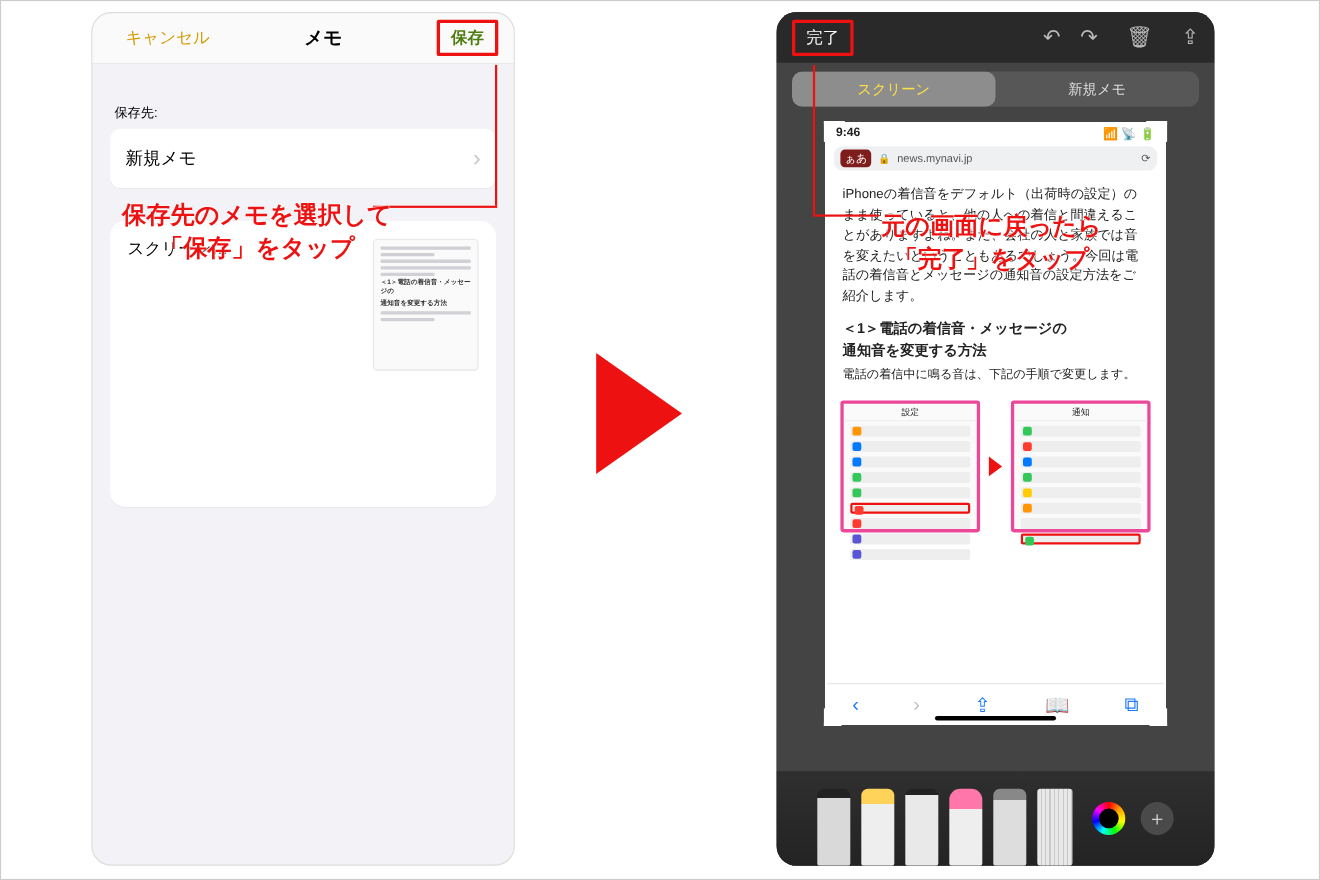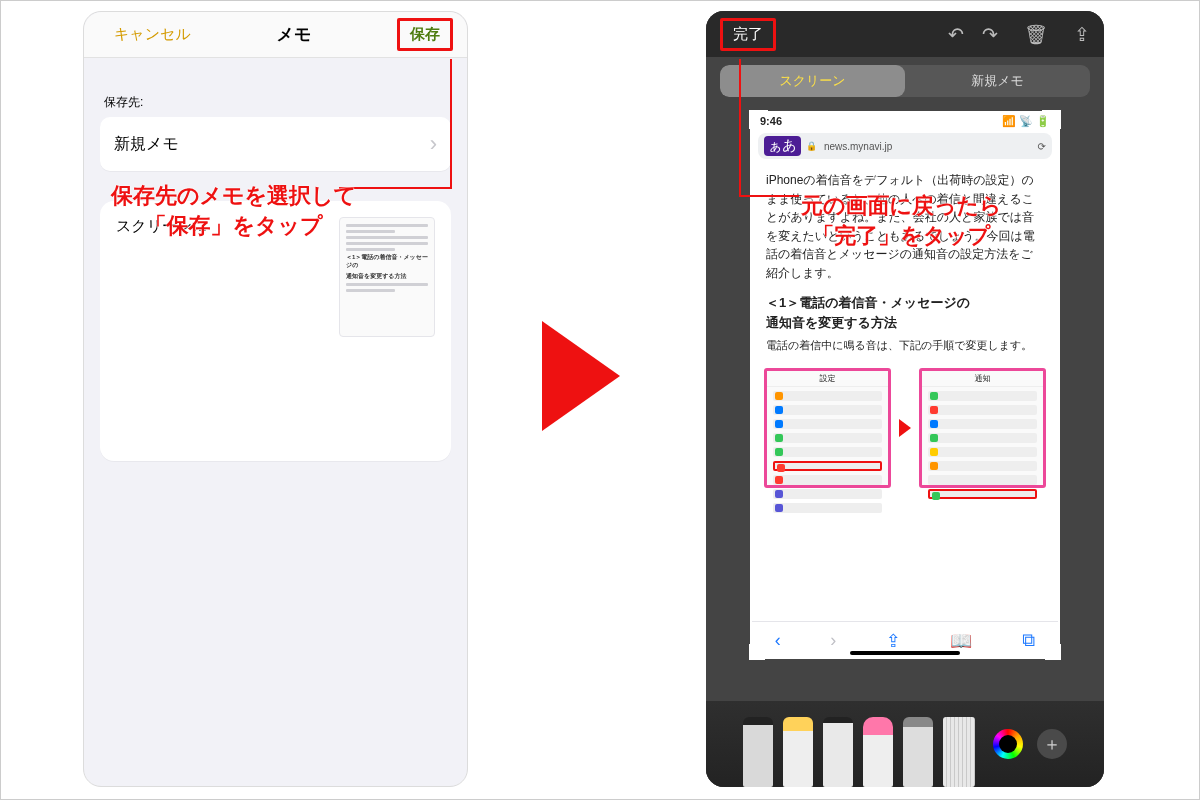--- a/index.html
+++ b/index.html
@@ -134,21 +134,21 @@
   }
   .page .statusbar {
     display:flex; justify-content:space-between; padding:4px 10px 2px;
     font-size:11px; font-weight:600;
   }
   .page .urlbar {
     display:flex; align-items:center; gap:6px; margin:3px 8px 6px;
     background:#eef0f2; border-radius:8px; padding:3px 6px;
     font-size:10px; color:#555;
   }
-  .page .urlbar .aa { background:#4c1d95; color:#fff; border-radius:4px; padding:1px 4px; font-size:14px;}
+  .page .urlbar .aa { background:#7f1d1d; color:#fff; border-radius:4px; padding:1px 4px; font-size:10px;}
   .page .urlbar .lock { font-size:9px; }
   .page .urlbar .reload { margin-left:auto; color:#555; }
   .page .article { padding: 6px 16px; line-height:1.55; font-size:11px; }
   .page .article .lead { font-size:12px; }
   .page .article h3 { font-size:13px; font-weight:700; margin:10px 0 4px; }
   .page .figrow { display:flex; gap:8px; margin:8px 14px; align-items:center;}
   .page .figrow .fig { flex:1; height:120px; border:3px solid #ec4899; background:#fafafa; border-radius:3px; position:relative;}
   .page .figrow .mini-arrow {
     width:0;height:0;border-top:9px solid transparent;border-bottom:9px solid transparent;border-left:12px solid #e11;
   }

